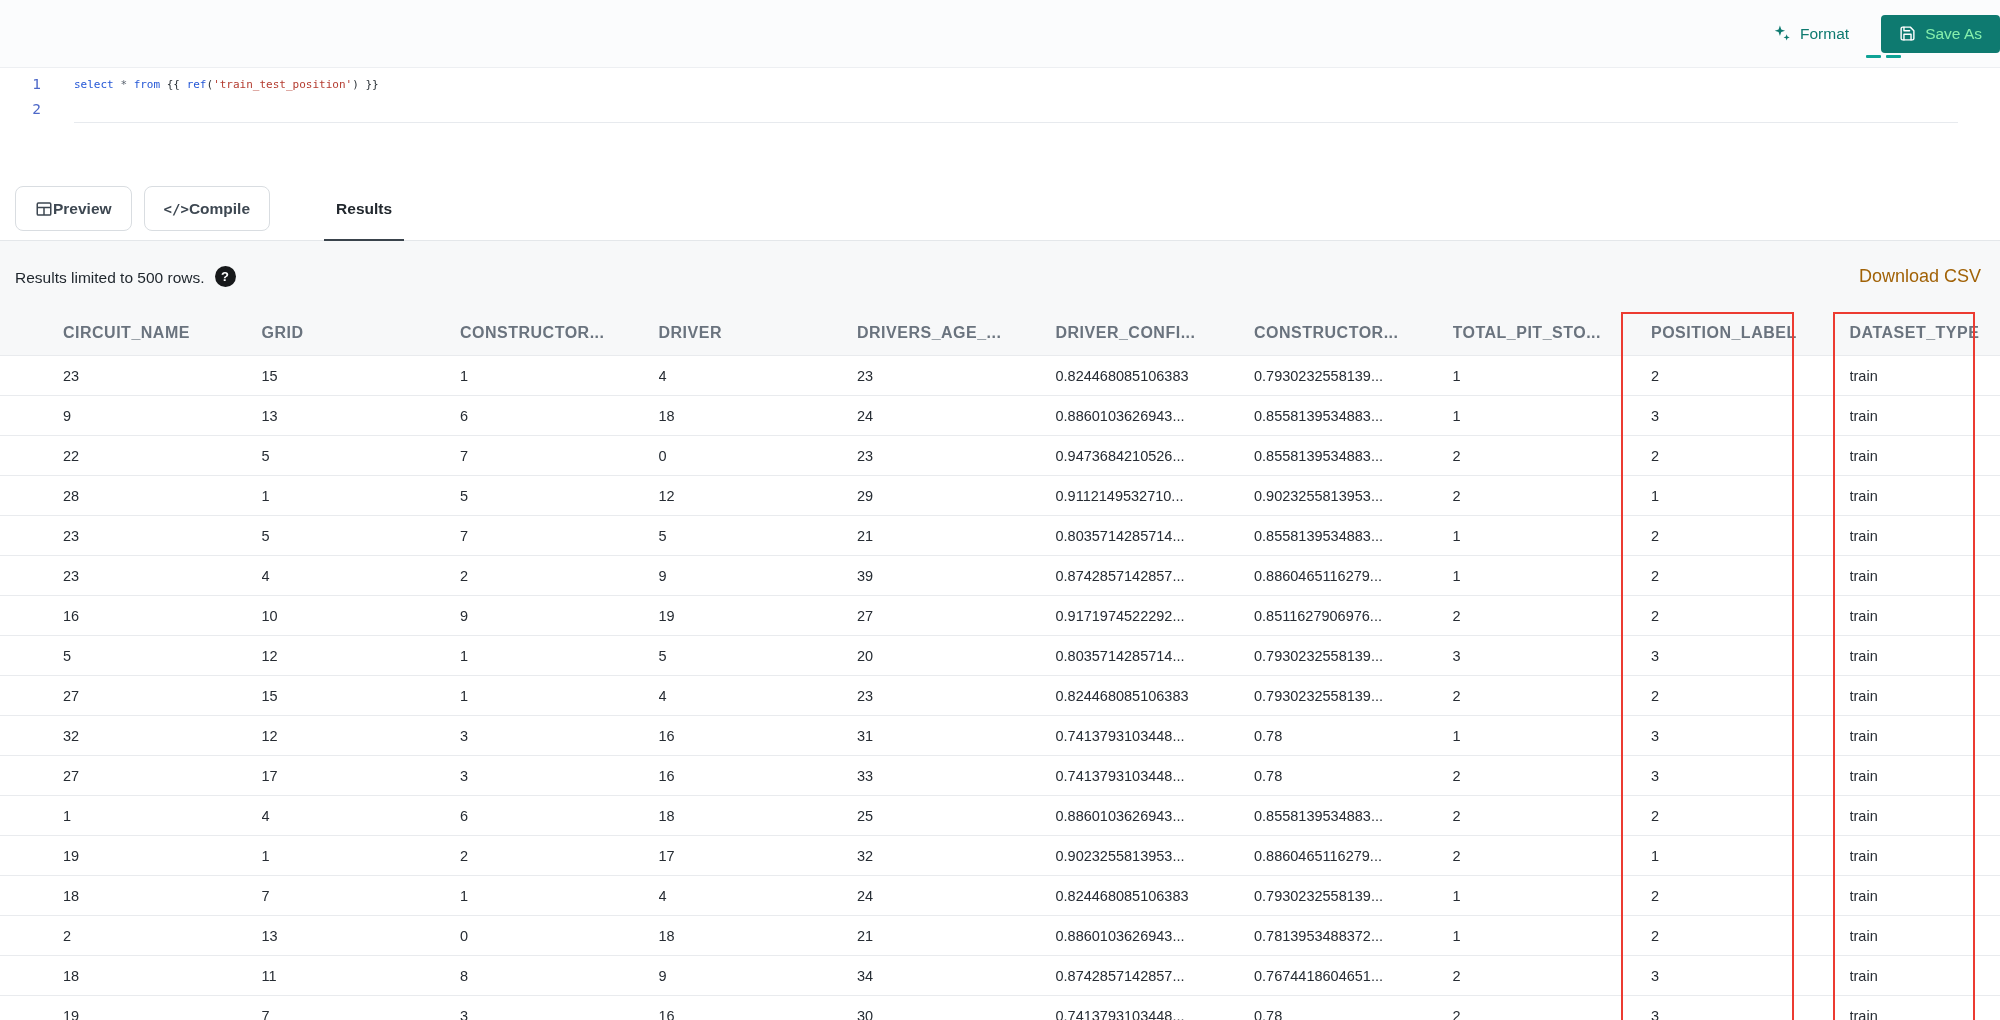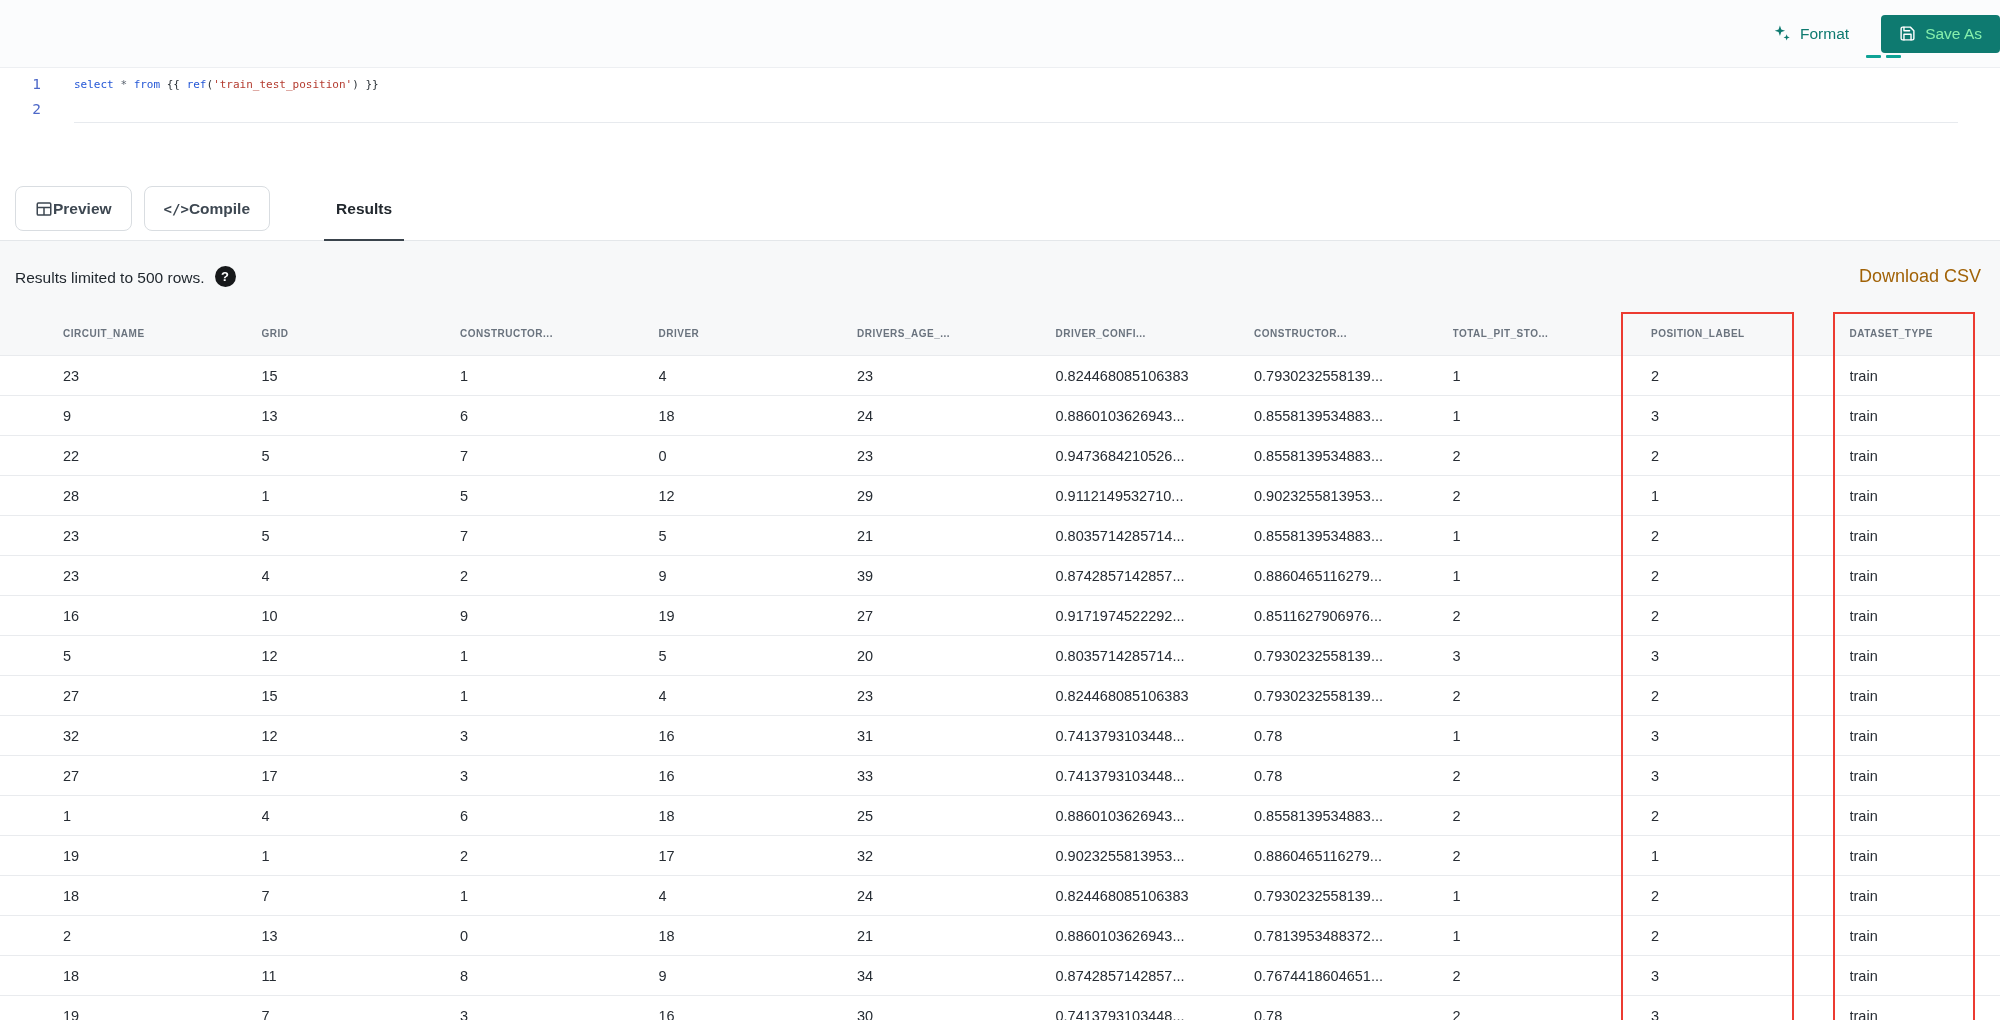--- a/index.html
+++ b/index.html
@@ -54,21 +54,21 @@
   .meta-left{display:flex;align-items:flex-end;gap:10px;font-size:15.5px;color:#1e252c}
   .help-icon{width:21px;height:21px;border-radius:50%;background:#17191b;color:#fff;
              font-size:13px;font-weight:700;display:flex;align-items:center;
              justify-content:center;cursor:pointer}
   .download-link{color:#a16207;font-size:18px;cursor:pointer;text-decoration:none}
 
   
   .grid-row{display:grid;grid-template-columns:repeat(9,198.5px) 1fr;padding-left:63px;
             box-sizing:border-box;align-items:center}
   .thead{height:44px}
-  .th{font-size:10px;font-weight:700;color:#6a737e;letter-spacing:.5px;white-space:nowrap;
+  .th{font-size:16px;font-weight:700;color:#6a737e;letter-spacing:.5px;white-space:nowrap;
       overflow:hidden}
   .tr{height:40px;border-top:1px solid #e9ebee;background:#fff}
   .td{font-size:14.5px;color:#262c33;white-space:nowrap;overflow:hidden}
 
   
   .hl-box{position:absolute;border:2.5px solid #ec3b31;pointer-events:none;box-sizing:border-box}
   #hl-position{left:1621px;top:71px;width:173px;height:716px}
   #hl-dataset{left:1833px;top:71px;width:142px;height:716px}
 </style>
 </head>

